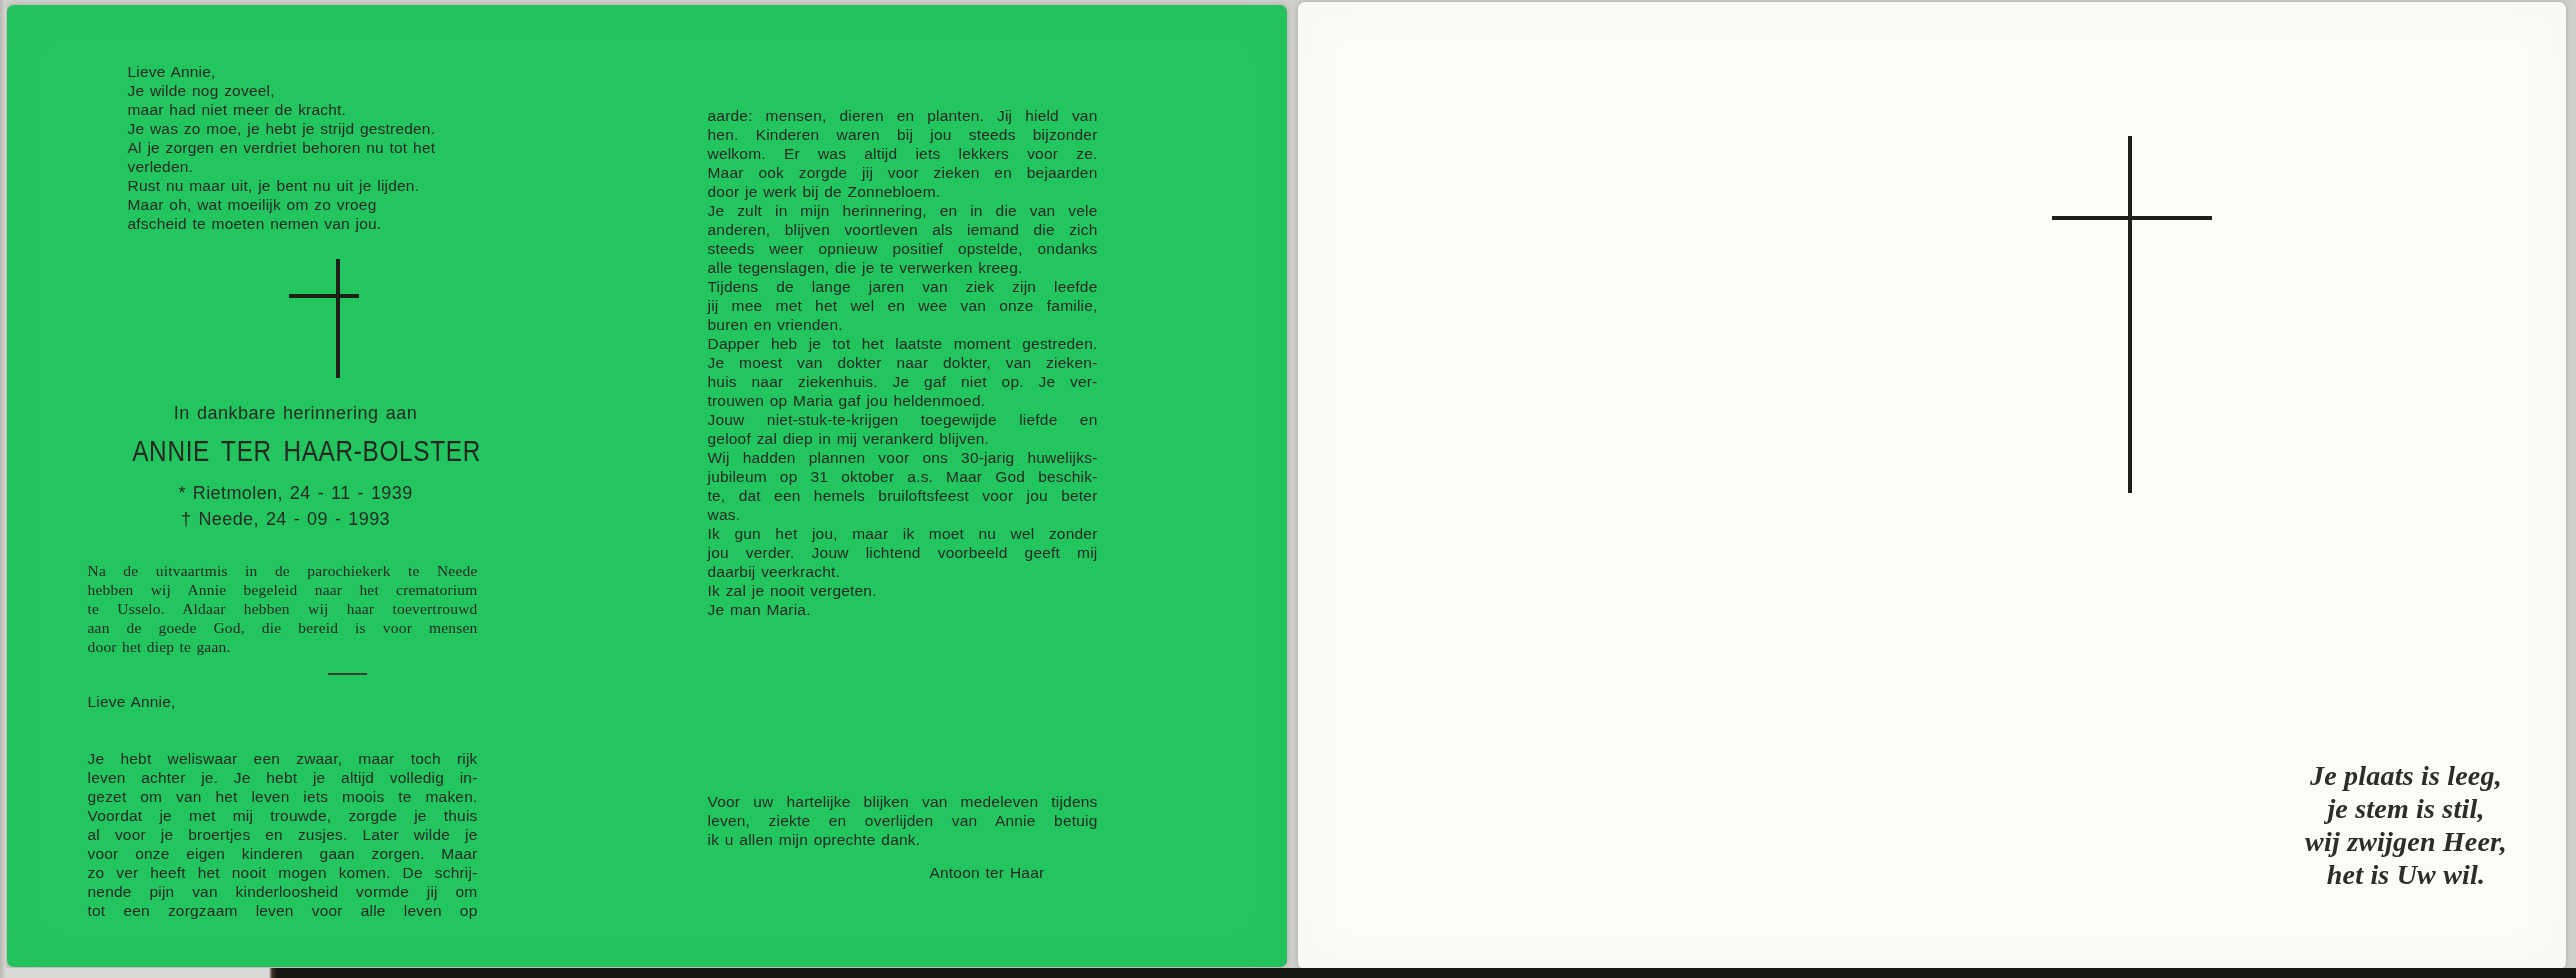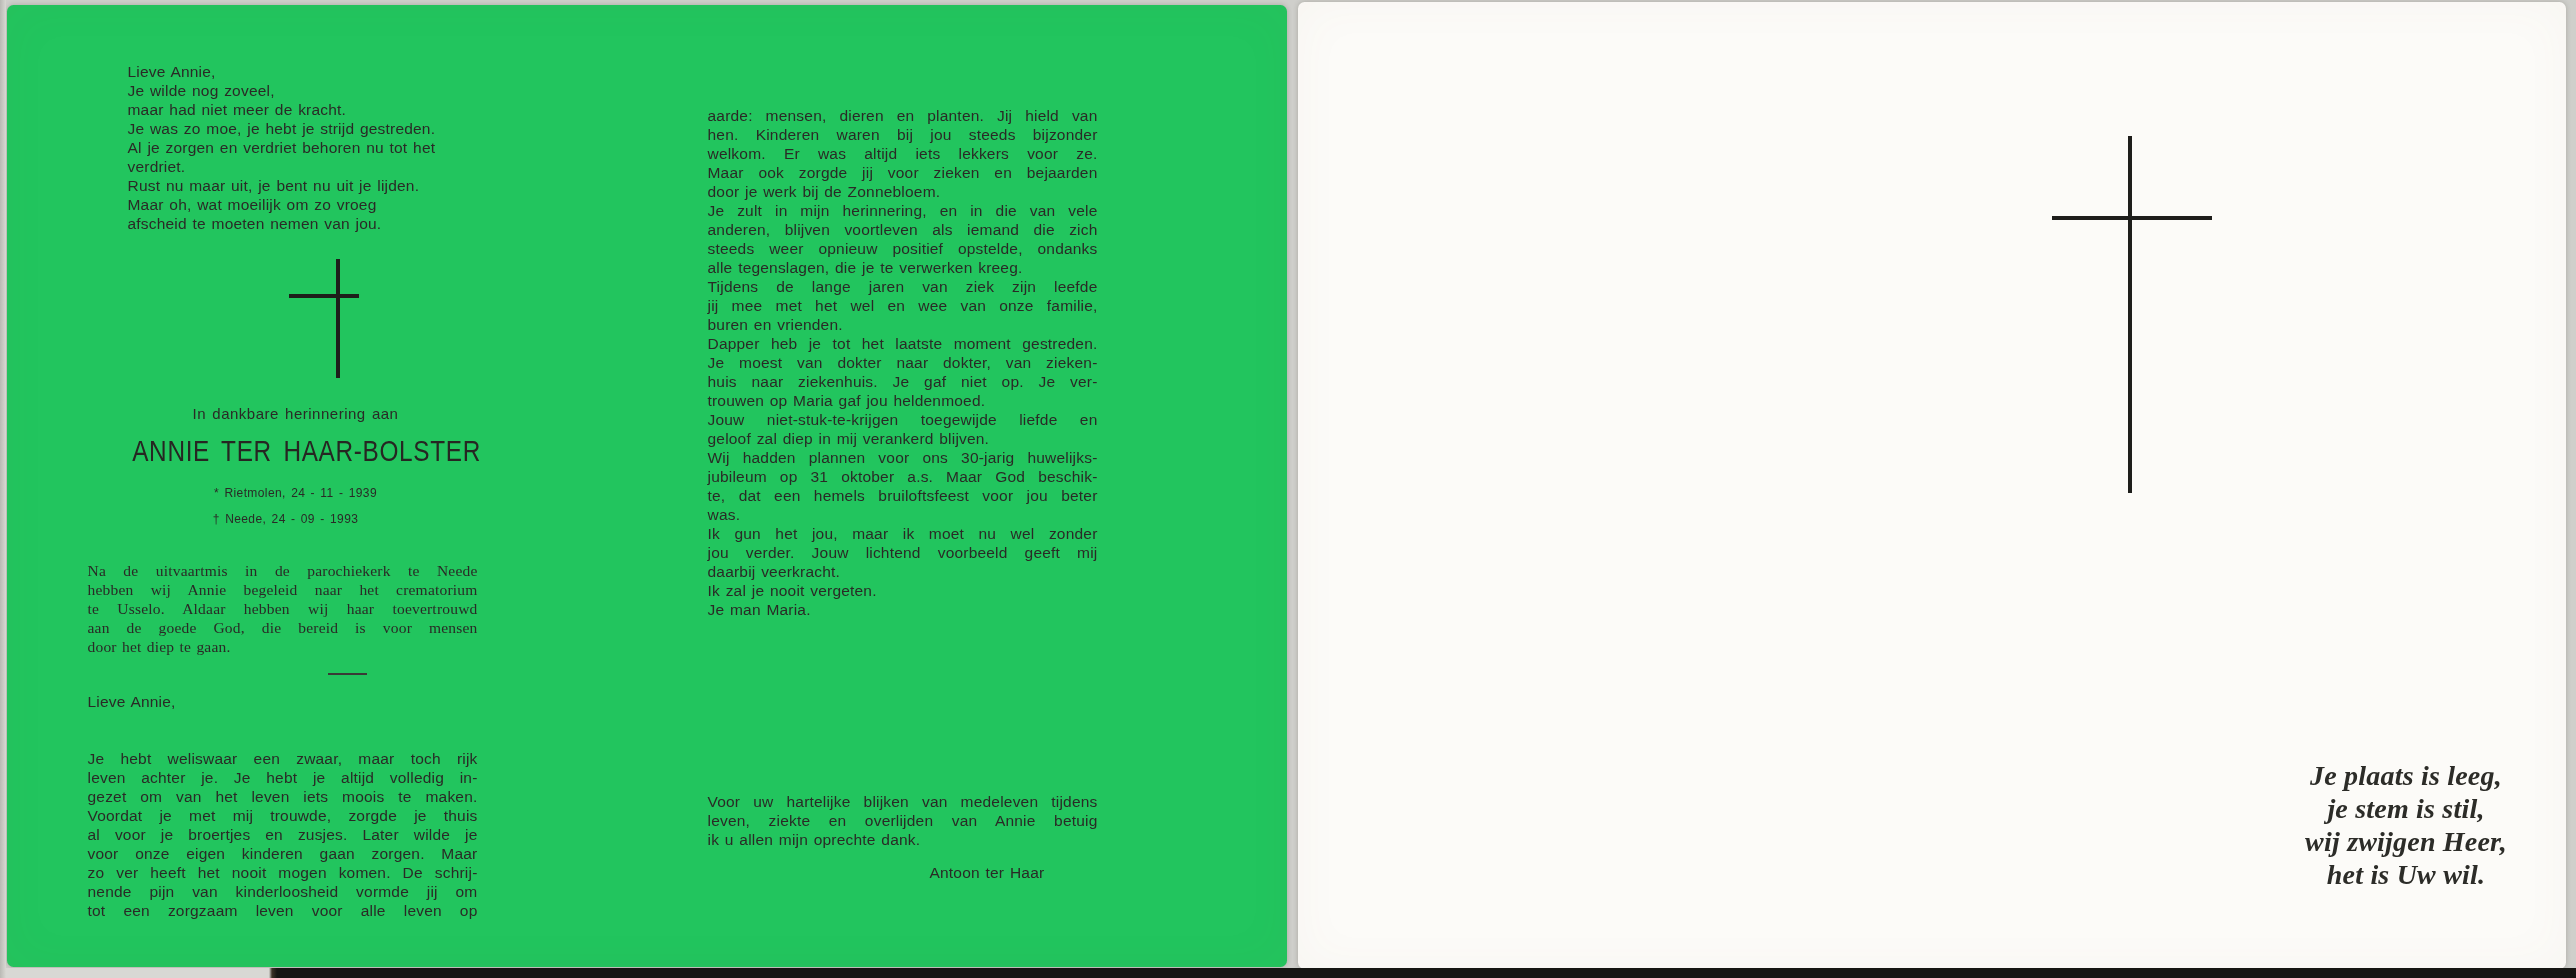--- a/index.html
+++ b/index.html
@@ -23,27 +23,27 @@
   .abs { position: absolute; }
 
   
   .txt { font-size: 15.5px; line-height: 19px; letter-spacing: 0.2px; word-spacing: 1.2px; color: #2a2a26; }
   .tl  { min-height: 19px; white-space: nowrap; }
   .blk .tl { white-space: normal; }
   .jl { text-align: justify; text-align-last: justify; -moz-text-align-last: justify; text-justify: inter-word; white-space: normal; }
 
   
   .ctr { text-align: center; }
-  .dedication { font-size: 15px; letter-spacing: 0.5px; word-spacing: 1.6px; }
+  .dedication { font-size: 18px; letter-spacing: 0.5px; word-spacing: 1.6px; }
   .deceased-name {
     font-size: 29px; letter-spacing: 0.8px; word-spacing: 4.9px;
     transform: scaleX(0.84); transform-origin: 50% 50%;
     white-space: nowrap; color: #262622;
   }
-  .dateline { font-size: 12px; letter-spacing: 0.4px; word-spacing: 1.6px; }
+  .dateline { font-size: 18px; letter-spacing: 0.4px; word-spacing: 1.6px; }
 
   
   .bar { position: absolute; background: #1e1e1b; }
 
   .divider-dash { position: absolute; background: #3a3a36; }
 
   
   .verse {
     font-family: "Liberation Serif", "DejaVu Serif", serif;
     font-style: italic; font-weight: bold;
@@ -66,21 +66,21 @@
 <body>
 
 <div id="card-left" class="card">
 
   <div class="abs txt blk" style="left:121px; top:57px; width:390px;">
       <div class="tl">Lieve Annie,</div>
       <div class="tl">Je wilde nog zoveel,</div>
       <div class="tl">maar had niet meer de kracht.</div>
       <div class="tl">Je was zo moe, je hebt je strijd gestreden.</div>
       <div class="tl">Al je zorgen en verdriet behoren nu tot het</div>
-      <div class="tl">verdriet.</div>
+      <div class="tl">verleden.</div>
       <div class="tl">Rust nu maar uit, je bent nu uit je lijden.</div>
       <div class="tl">Maar oh, wat moeilijk om zo vroeg</div>
       <div class="tl">afscheid te moeten nemen van jou.</div>
     </div>
 
   <div>
     <div class="bar" style="left:329px; top:254px; width:4.1px; height:119px;"></div>
     <div class="bar" style="left:282px; top:289px; width:70px; height:4.1px;"></div>
   </div>
 

